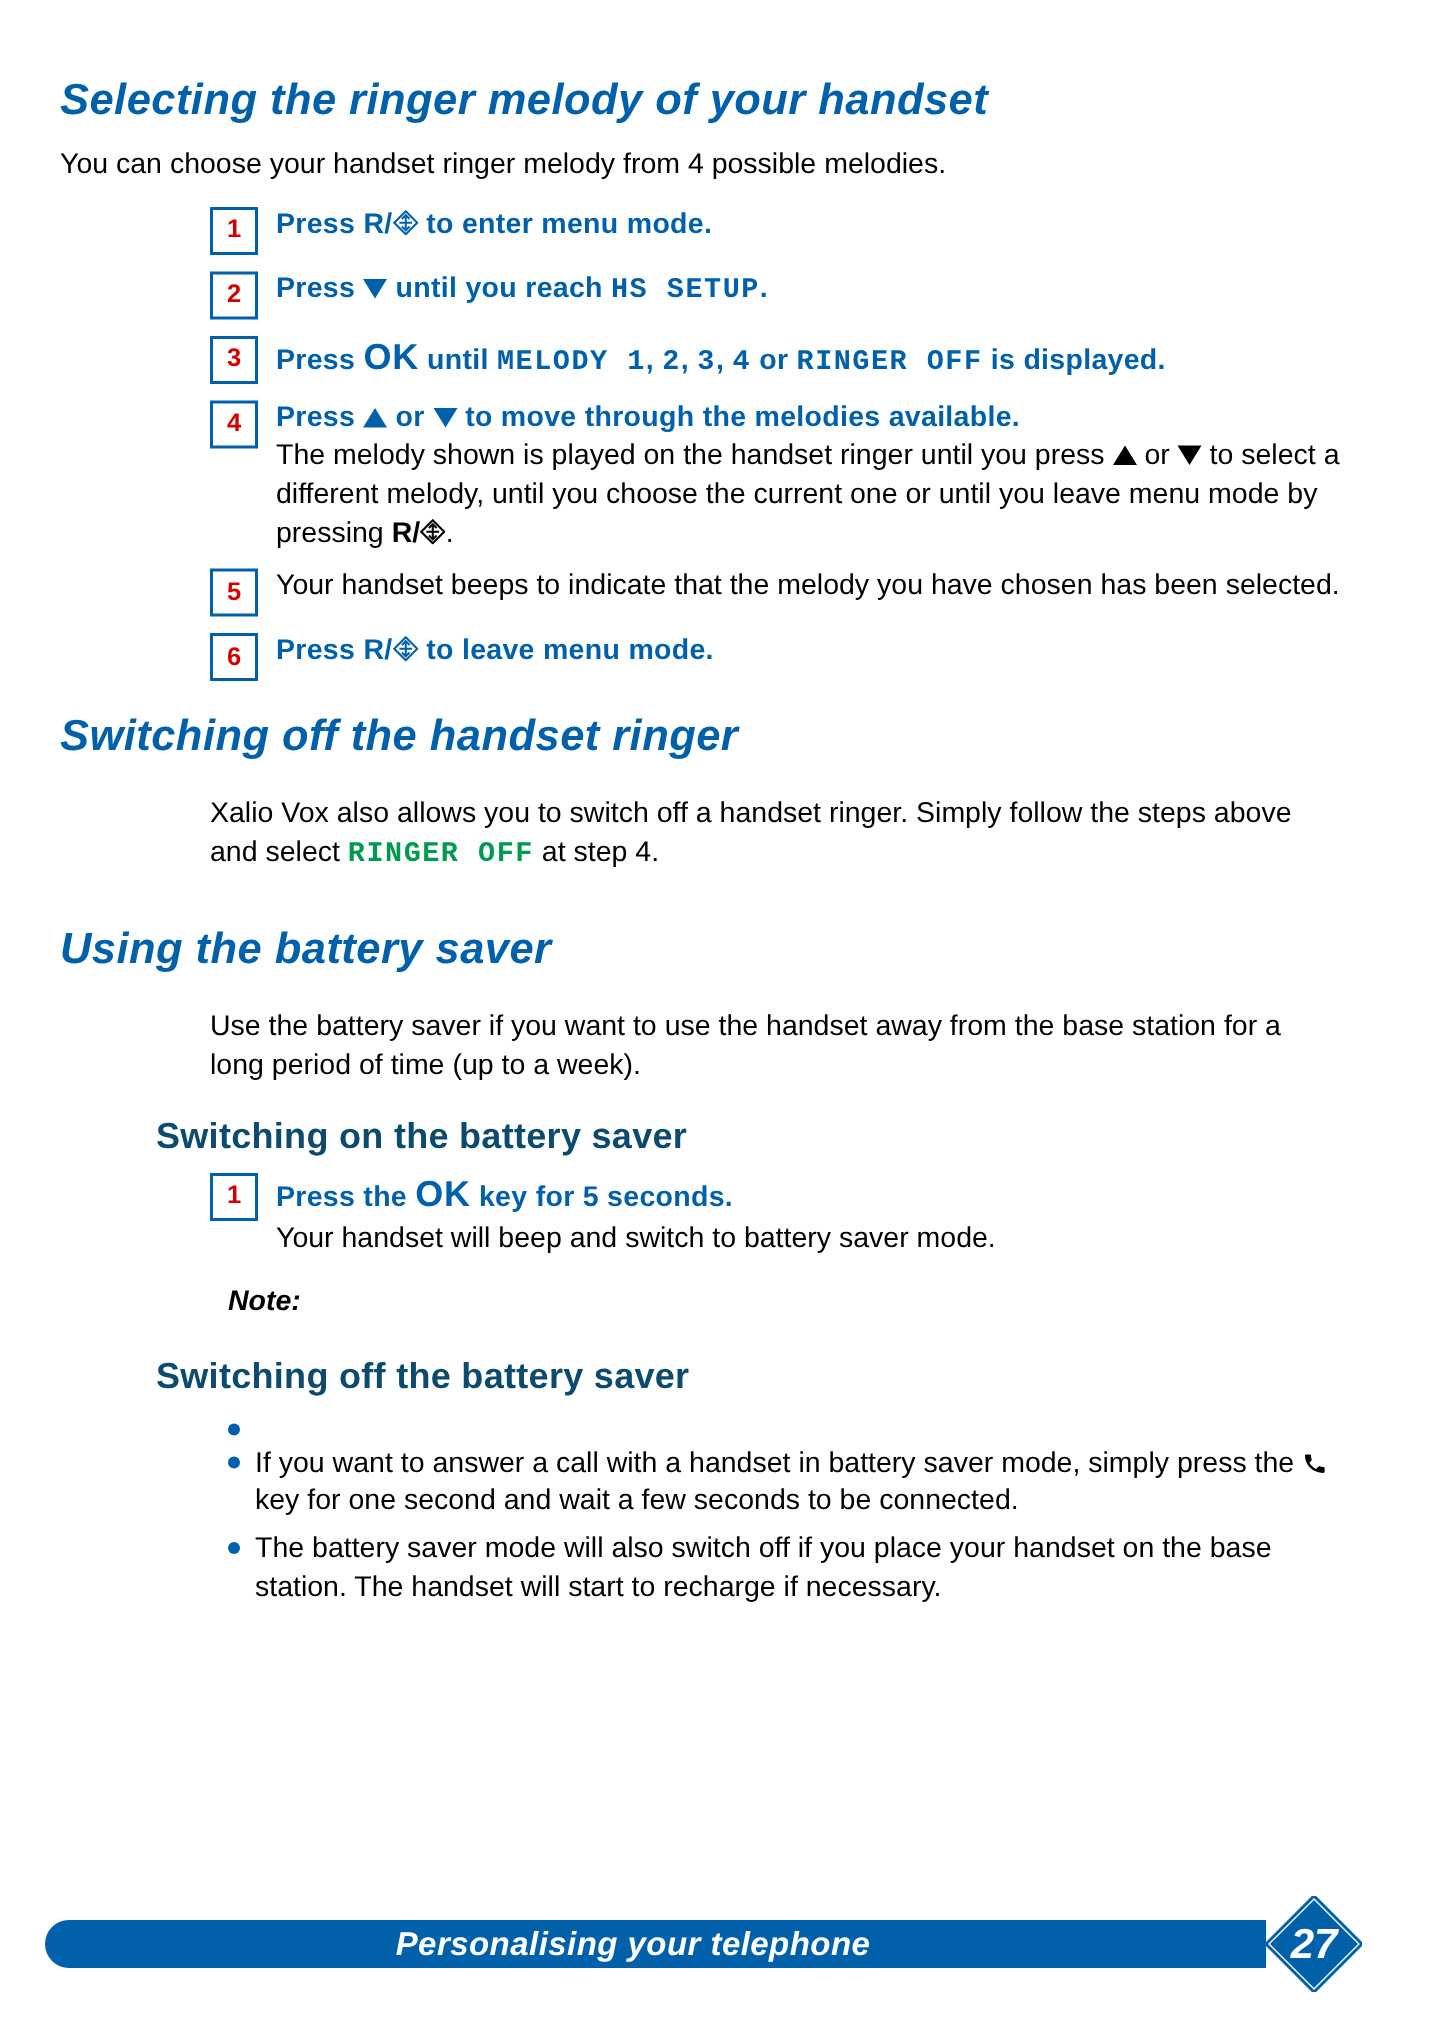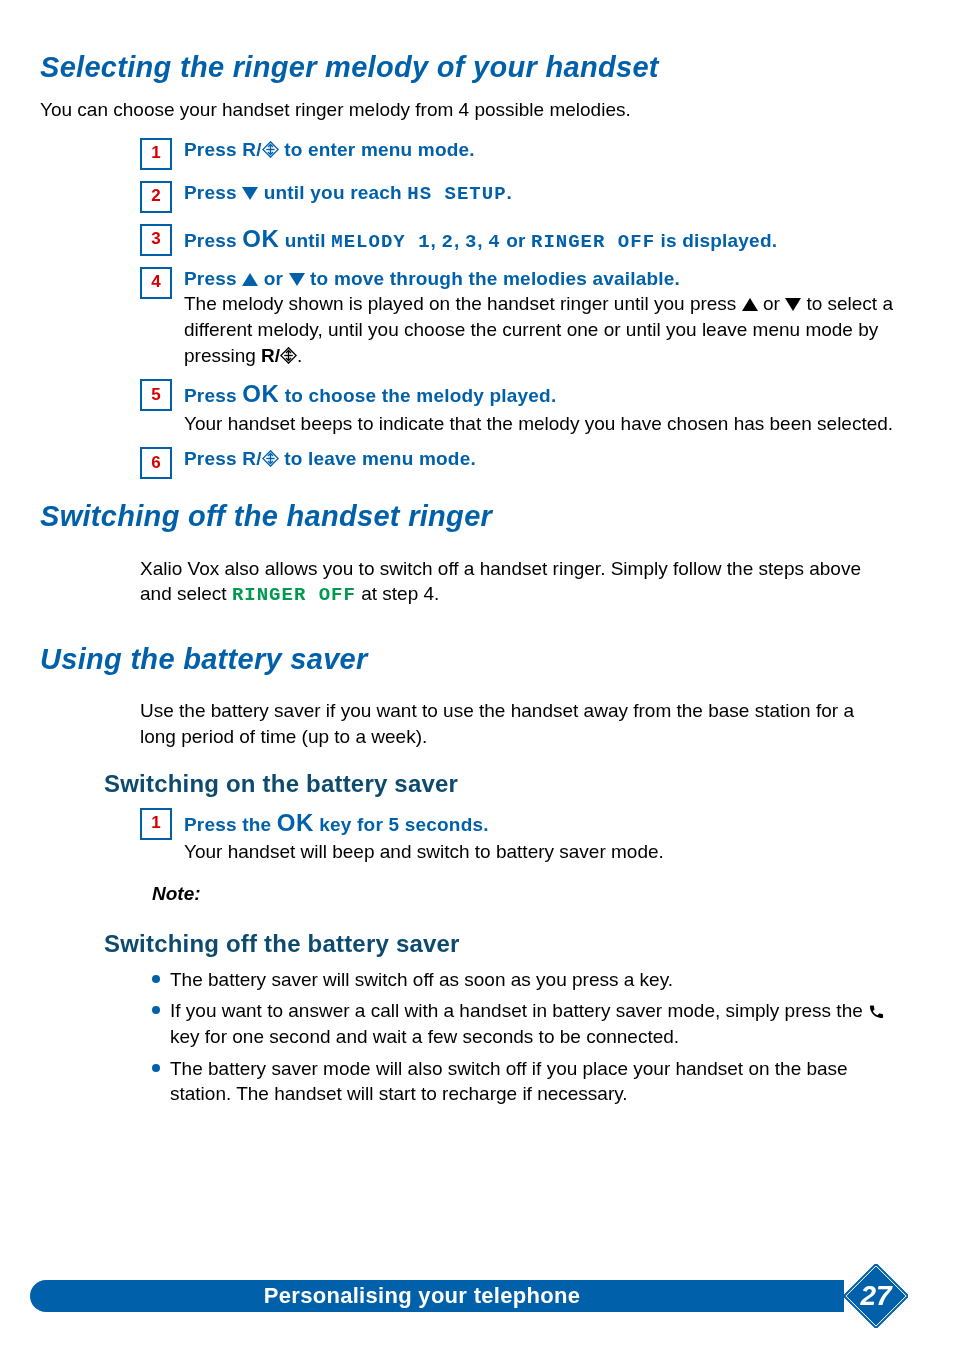--- a/index.html
+++ b/index.html
@@ -105,20 +105,21 @@
     position:absolute;
     left:30px; right:110px; top:4px; height:32px;
     background:#0060aa;
     border-radius:16px 0 0 16px;
   }
   .foottext {
     position:absolute;
     left:0; right:110px; top:4px; height:32px;
     text-align:center;
     color:#fff;
+    font-style:italic;
     font-weight:bold;
     font-size:22px;
     line-height:32px;
     font-family: Arial, Helvetica, sans-serif;
     letter-spacing:0.3px;
   }
   .foot-diamond {
     position:absolute;
     right:46px; top:-12px;
     width:64px; height:64px;
@@ -199,23 +200,20 @@
                   <polyline points="7,13 10,16 13,13"></polyline>
                 </g>
               </svg></span><span>.</span>
         </div>
       </div>
     </div>
 
     <div class="step">
       <div class="stepnum">5</div>
       <div class="stepbody">
-        <div class="stepline">
-          <span>Press </span><span class="ok">OK</span><span> to choose the melody played.</span>
-        </div>
         <div class="stepdesc">Your handset beeps to indicate that the melody you have chosen has been selected.</div>
       </div>
     </div>
 
     <div class="step">
       <div class="stepnum">6</div>
       <div class="stepbody">
         <span class="stepline">
           <span>Press </span><span class="keylabel">R/</span><span class="navicon"><svg viewBox="0 0 20 20">
                 <g fill="none" stroke="#0060aa" stroke-width="1.6">
@@ -262,21 +260,20 @@
     <div class="notehead">Note:</div>
   </div>
 
   <div style="height:14px"></div>
 
   <h2 class="h2 sub-indent">Switching off the battery saver</h2>
 
   <div class="ulist">
     <div class="uli">
       <span class="dot"></span>
-      <span>The battery saver will switch off as soon as you press a key.</span>
     </div>
     <div class="uli">
       <span class="dot"></span>
       <span>
         <span>If you want to answer a call with a handset in battery saver mode, simply press the </span><span class="phoneicon"><svg viewBox="0 0 24 24">
               <path fill="#000" d="M6.6 10.8c1.4 2.8 3.8 5.2 6.6 6.6l2.2-2.2c.3-.3.7-.4 1.1-.3 1.2.4 2.4.6 3.7.6.6 0 1.1.5 1.1 1.1v3.5c0 .6-.5 1.1-1.1 1.1C10.2 21.2 2.8 13.8 2.8 4.8c0-.6.5-1.1 1.1-1.1h3.5c.6 0 1.1.5 1.1 1.1 0 1.3.2 2.5.6 3.7.1.4 0 .8-.3 1.1l-2.2 2.2z"></path>
             </svg></span><span> key for one second and wait a few seconds to be connected.</span>
       </span>
     </div>
     <div class="uli">

